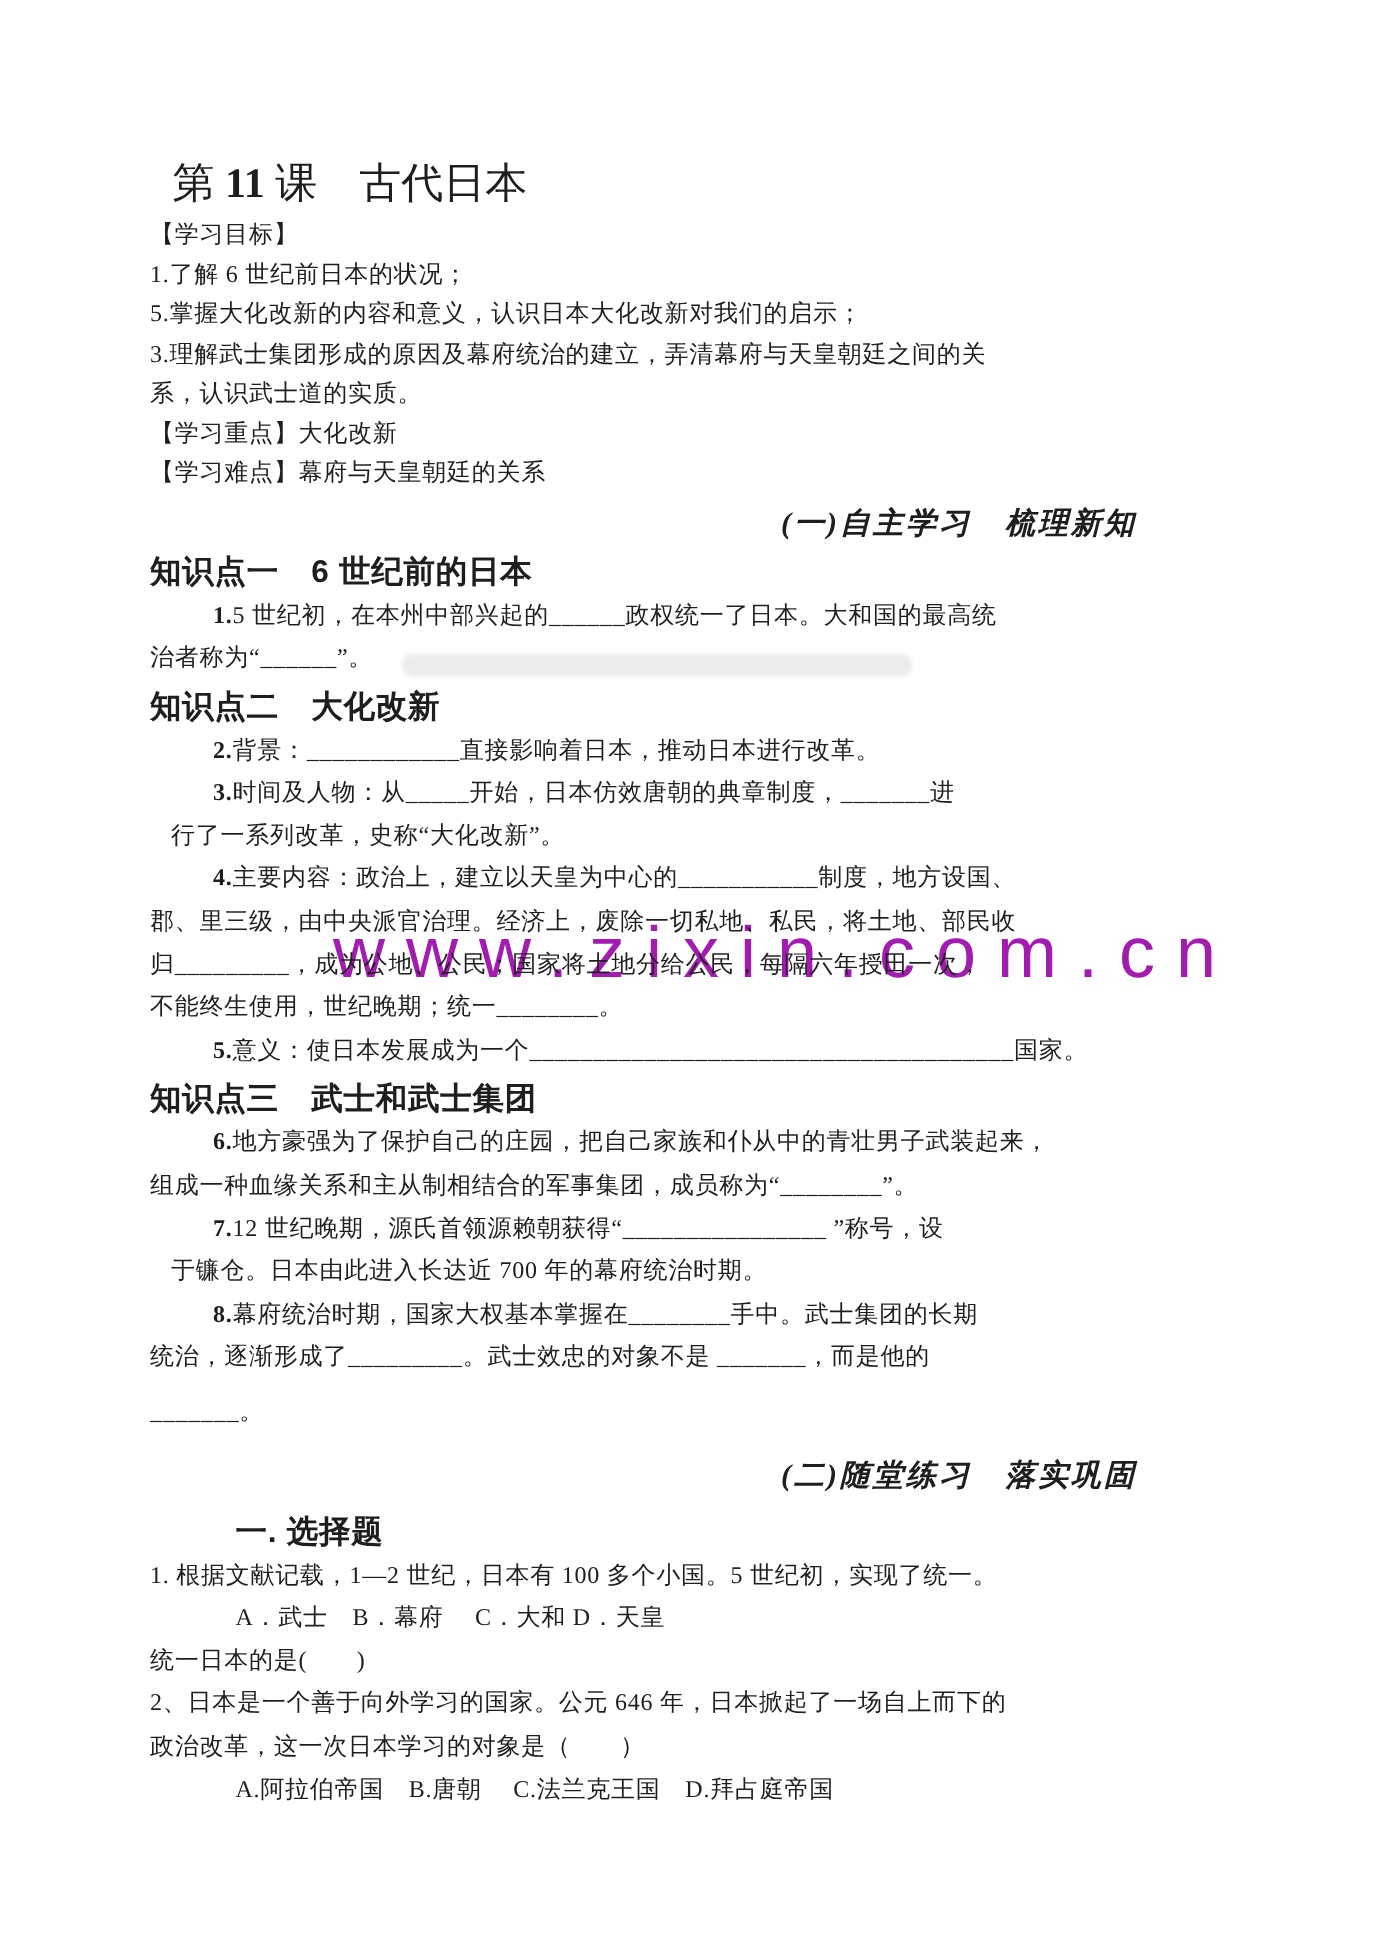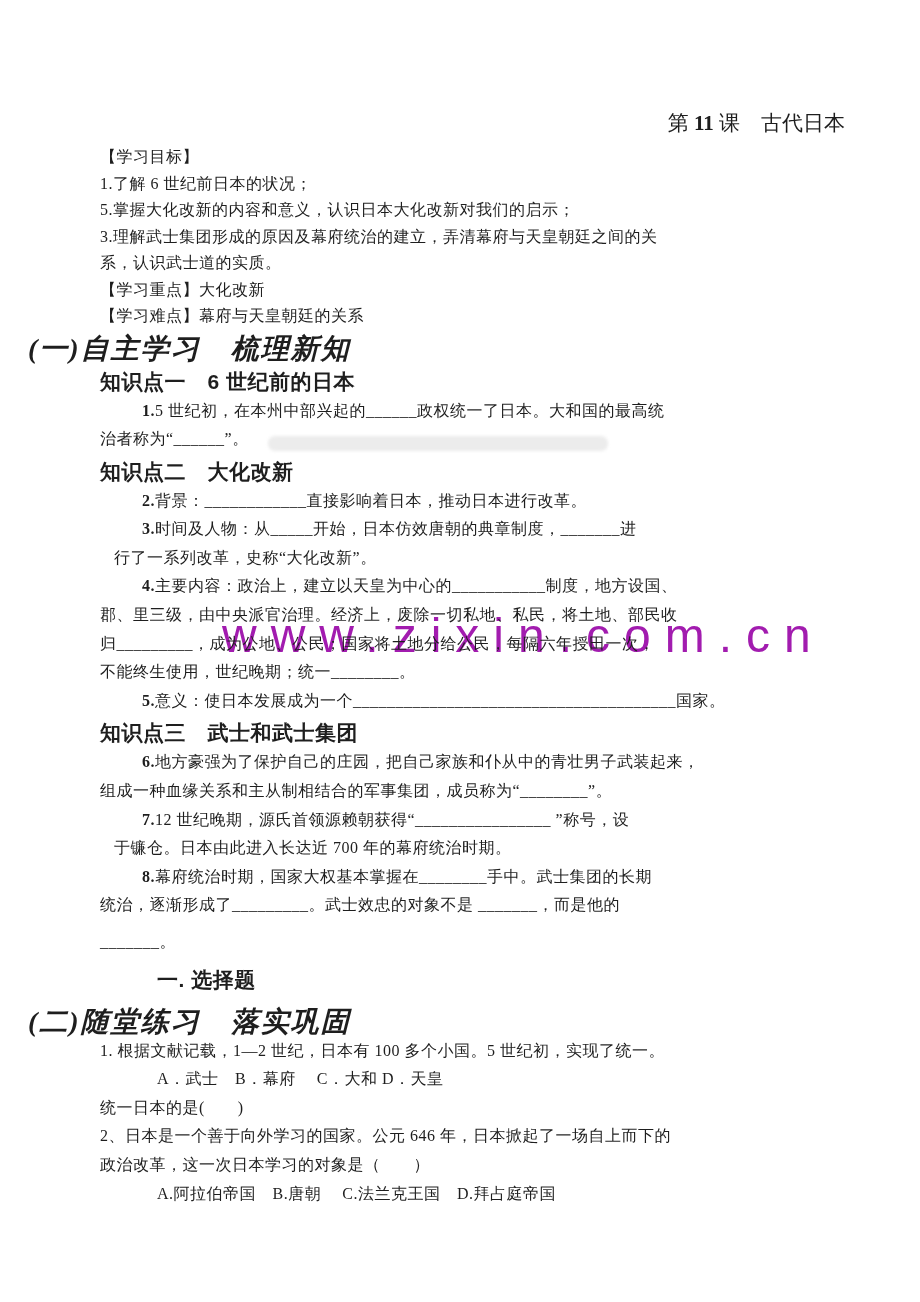--- a/index.html
+++ b/index.html
@@ -24,40 +24,40 @@
     position:absolute; left:268px; top:436px;
     width:340px; height:15px;
     background:#ececec; border-radius:7px;
     filter:blur(1.5px); z-index:1;
   }
   .content {
     position:absolute; left:100px; top:106px;
     width:730px; z-index:2;
   }
   .title {
-    text-align:right;
-    font-size:21px; line-height:34px;
+    text-align:left;
+    font-size:28px; line-height:34px;
     margin-bottom:4px;
     transform:translateX(15px);
     white-space:pre;
   }
   .title b { font-weight:bold; }
   .line {
     font-size:16px; line-height:28.6px;
     letter-spacing:0.5px; white-space:pre;
   }
   .l-p    { line-height:26.5px; }
   .l-item { padding-left:42px; }
   .l-cont2{ padding-left:14px; }
   .l-opt  { padding-left:57px; }
   .l-blank{ margin-top:8px; }
   .l-kai, .l-kai2 {
-    text-align:left;
+    text-align:right;
     font-style:italic; font-weight:bold;
-    font-size:28px; line-height:30px;
+    font-size:20px; line-height:30px;
     letter-spacing:2px;
     transform:translateX(-72px);
   }
   .l-kai  { margin-top:4px; }
   .l-kai2 { margin-top:12px; }
   .l-hei, .l-hei-ind {
     font-family:"Liberation Sans","DejaVu Sans",sans-serif;
     font-weight:bold;
     font-size:21px; line-height:30px;
     letter-spacing:0.5px;
@@ -100,22 +100,22 @@
         <div class="line l-cont"><span>不能终生使用，世纪晚期；统一________。</span></div>
         <div class="line l-item"><b class="num">5.</b><span>意义：使日本发展成为一个______________________________________国家。</span></div>
         <div class="line l-hei"><span>知识点三　武士和武士集团</span></div>
         <div class="line l-item"><b class="num">6.</b><span>地方豪强为了保护自己的庄园，把自己家族和仆从中的青壮男子武装起来，</span></div>
         <div class="line l-cont"><span>组成一种血缘关系和主从制相结合的军事集团，成员称为“________”。</span></div>
         <div class="line l-item"><b class="num">7.</b><span>12 世纪晚期，源氏首领源赖朝获得“________________ ”称号，设</span></div>
         <div class="line l-cont2"><span>于镰仓。日本由此进入长达近 700 年的幕府统治时期。</span></div>
         <div class="line l-item"><b class="num">8.</b><span>幕府统治时期，国家大权基本掌握在________手中。武士集团的长期</span></div>
         <div class="line l-cont"><span>统治，逐渐形成了_________。武士效忠的对象不是 _______，而是他的</span></div>
         <div class="line l-blank"><span>_______。</span></div>
+        <div class="line l-kai2"><span>(二)随堂练习　落实巩固</span></div>
         <div class="line l-hei-ind"><span>一. 选择题</span></div>
-        <div class="line l-kai2"><span>(二)随堂练习　落实巩固</span></div>
         <div class="line l-cont"><span>1. 根据文献记载，1—2 世纪，日本有 100 多个小国。5 世纪初，实现了统一。</span></div>
         <div class="line l-opt"><span>A．武士　B．幕府　 C．大和 D．天皇</span></div>
         <div class="line l-cont"><span>统一日本的是(　　)</span></div>
         <div class="line l-cont"><span>2、日本是一个善于向外学习的国家。公元 646 年，日本掀起了一场自上而下的</span></div>
         <div class="line l-cont"><span>政治改革，这一次日本学习的对象是（　　）</span></div>
         <div class="line l-opt"><span>A.阿拉伯帝国　B.唐朝　 C.法兰克王国　D.拜占庭帝国</span></div>
       </div>
   </div>
 
 </div>

